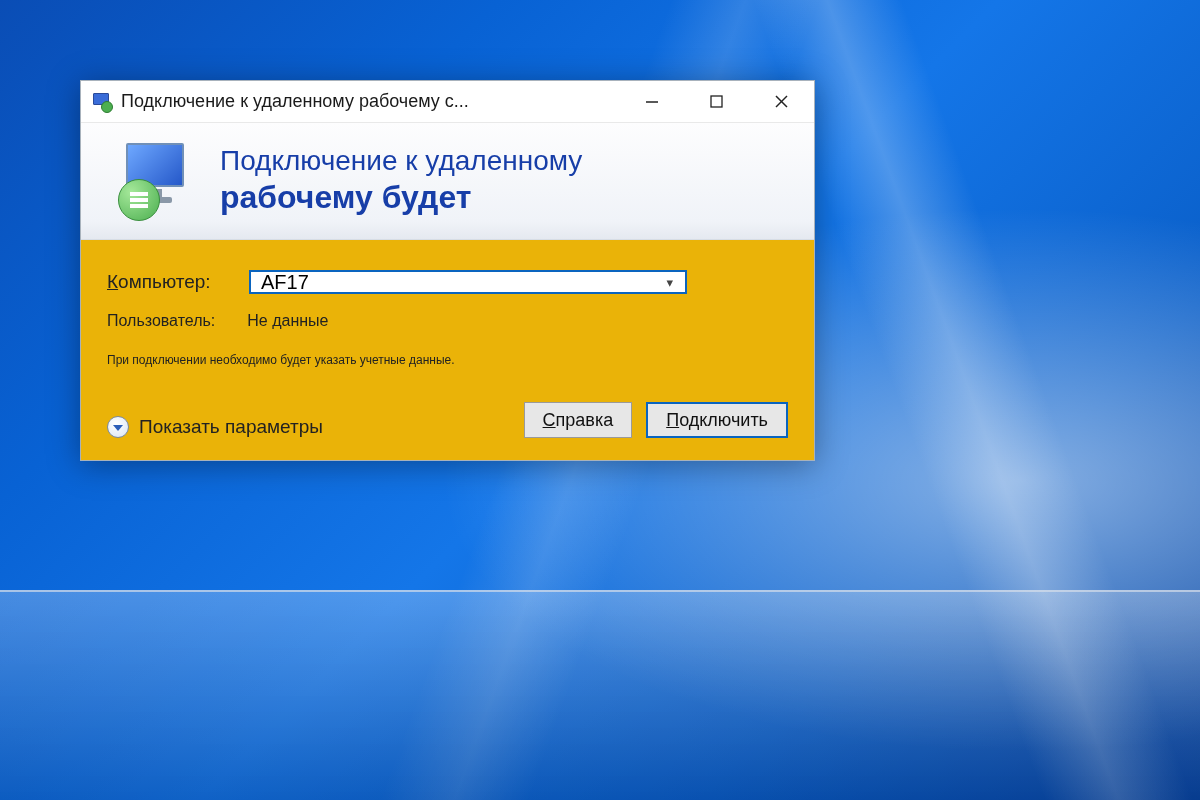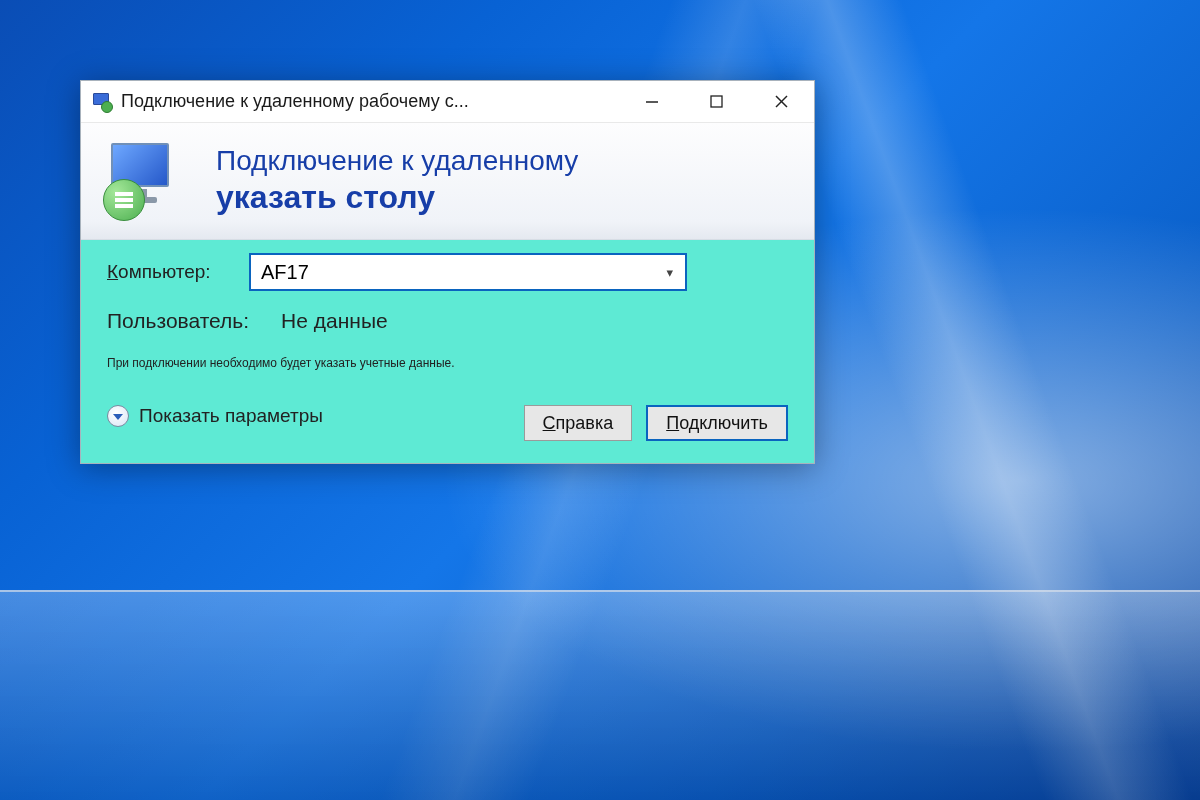--- a/index.html
+++ b/index.html
@@ -92,24 +92,24 @@
       font-size: 17px;
       color: #222;
       background: transparent;
       border: none;
       font-family: inherit;
     }
 
     .header-banner {
       background: linear-gradient(to bottom, #fdfdfe, #f0f3f8 85%, #e5e9f0);
       border-bottom: 1px solid #d7dde5;
-      padding: 16px 22px 18px;
-      display: flex;
-      align-items: center;
-      gap: 31px;
+      padding: 16px 37px 18px;
+      display: flex;
+      align-items: center;
+      gap: 20px;
     }
     .big-icon {
       width: 82px;
       height: 82px;
       position: relative;
       flex-shrink: 0;
     }
     .big-icon .monitor-screen {
       position: absolute;
       top: 4px; left: 8px;
@@ -153,39 +153,39 @@
       color: #173ea8;
       font-weight: 400;
     }
     .banner-text .line2 {
       font-size: 32px;
       color: #173ea8;
       font-weight: 700;
       margin-top: 2px;
     }
     .body-area {
-      background: #5eead4;
-      padding: 13px 26px 22px;
+      background: #eab308;
+      padding: 30px 26px 22px;
     }
     .field-row {
       display: flex;
       align-items: center;
       gap: 12px;
       margin-bottom: 18px;
     }
     .field-label {
       font-size: 19px;
       color: #222;
       min-width: 130px;
     }
     .field-label .ul { text-decoration: underline; }
     .combo {
       flex: 1;
       max-width: 438px;
-      height: 38px;
+      height: 24px;
       border: 2px solid #0a64bf;
       background: #fff;
       display: flex;
       align-items: center;
       padding: 0 10px;
       position: relative;
     }
     .combo input {
       border: none;
       outline: none;
@@ -197,34 +197,34 @@
     .combo .caret {
       position: absolute;
       right: 12px;
       color: #444;
       font-size: 13px;
       pointer-events: none;
     }
     .user-row {
       display: flex;
       gap: 32px;
-      font-size: 21px;
+      font-size: 16px;
       color: #222;
       margin-bottom: 22px;
     }
     .info-text {
       font-size: 12px;
       color: #222;
       line-height: 1.35;
       margin-bottom: 34px;
       max-width: 560px;
     }
     .footer-row {
       display: flex;
-      align-items: flex-start;
+      align-items: flex-end;
     }
     .expand-link {
       display: flex;
       align-items: center;
       gap: 10px;
       font-size: 19px;
       color: #222;
       cursor: pointer;
     }
     .expand-icon {
@@ -297,21 +297,21 @@
 
   <div class="header-banner">
     <div class="big-icon">
       <div class="monitor-screen"></div>
       <div class="monitor-stand"></div>
       <div class="monitor-base"></div>
       <div class="green-circle"></div>
     </div>
     <div class="banner-text">
       <div class="line1">Подключение к удаленному</div>
-      <div class="line2">указать столу</div>
+      <div class="line2">рабочему будет</div>
     </div>
   </div>
 
   <div class="body-area">
 
     <div class="field-row">
       <div class="field-label"><span class="ul">К</span><span>омпьютер:</span></div>
       <div class="combo">
         <input type="text" value="AF17" style="">
         <span class="caret">▾</span>

